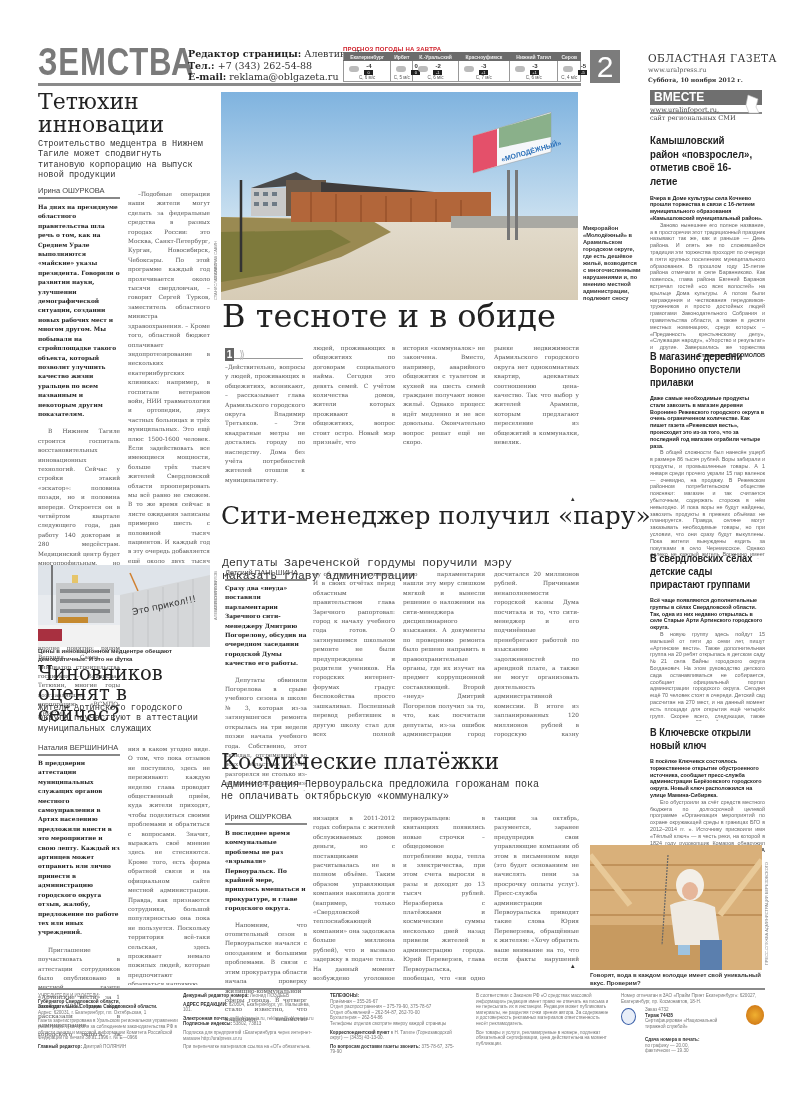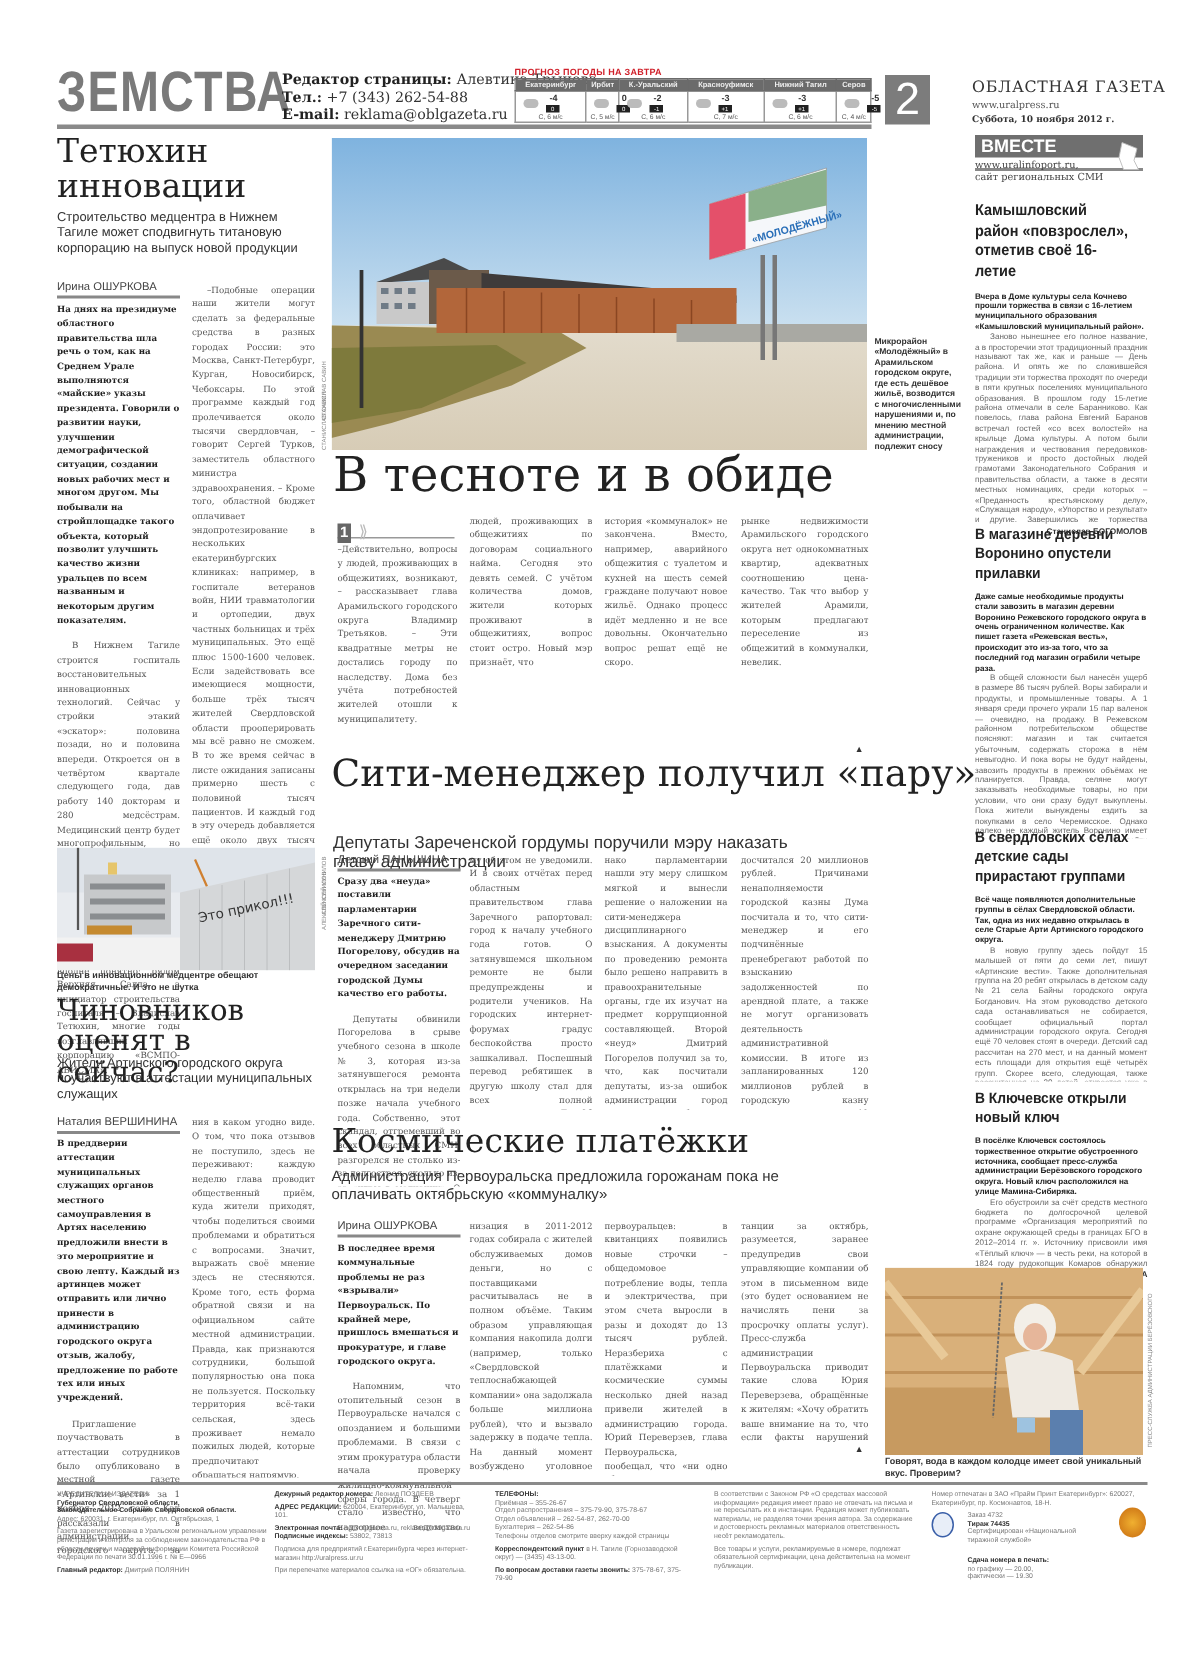--- a/index.html
+++ b/index.html
@@ -18,21 +18,21 @@
 .wtemp{position:absolute;left:18px;top:2px;font-size:6px;font-weight:bold;width:14px;text-align:center}
 .wbox{position:absolute;left:20px;top:9px;width:9px;height:5px;background:#222;color:#fff;font-size:4px;line-height:5px}
 .wwind{position:absolute;left:0;right:0;bottom:1px;font-size:4.5px;color:#555}
 #page-num{left:590px;top:50px;width:30px;height:33px;background:#7c7c7c;color:#fff;font-family:"Liberation Sans",sans-serif;font-size:30px;text-align:center;line-height:34px}
 #og-name{left:648px;top:52px;font-family:"DejaVu Serif",serif;font-size:10.5px;letter-spacing:.5px;color:#333}
 #og-url{left:648px;top:66px;font-size:6.5px;color:#555}
 #og-date{left:648px;top:76px;font-size:6px;color:#333;font-weight:bold}
 .rule{background:#8a8a8a}
 
 .headline{font-family:"DejaVu Serif",serif;color:#222;line-height:1.05}
-.sub{font-family:Liberation Sans, sans-serif;color:#333;line-height:1.2}
+.sub{font-family:Liberation Mono, monospace;color:#333;line-height:1.2}
 .byline{font-family:"Liberation Sans",sans-serif;font-size:7.5px;color:#444;border-bottom:2px solid #888;padding-bottom:2px}
 .lead{font-family:"DejaVu Serif",serif;font-weight:bold;font-size:5.8px;line-height:9.4px;color:#222}
 .body{font-family:"DejaVu Serif",serif;font-size:5.8px;line-height:9.4px;color:#555;text-align:justify}
 .body p{text-indent:10px}
 .photo{overflow:hidden}
 .cap{font-family:"Liberation Sans",sans-serif;font-weight:bold;font-size:6px;line-height:7.5px;color:#333}
 .credit{font-family:"Liberation Sans",sans-serif;font-size:4px;color:#888;writing-mode:vertical-rl;transform:rotate(180deg)}
 
 .rh{font-family:"Liberation Sans",sans-serif;font-weight:bold;color:#222;line-height:1.3;transform:scaleX(.92);transform-origin:left top}
 .rlead{font-family:"Liberation Sans",sans-serif;font-weight:bold;font-size:5.4px;line-height:6.8px;color:#222}

